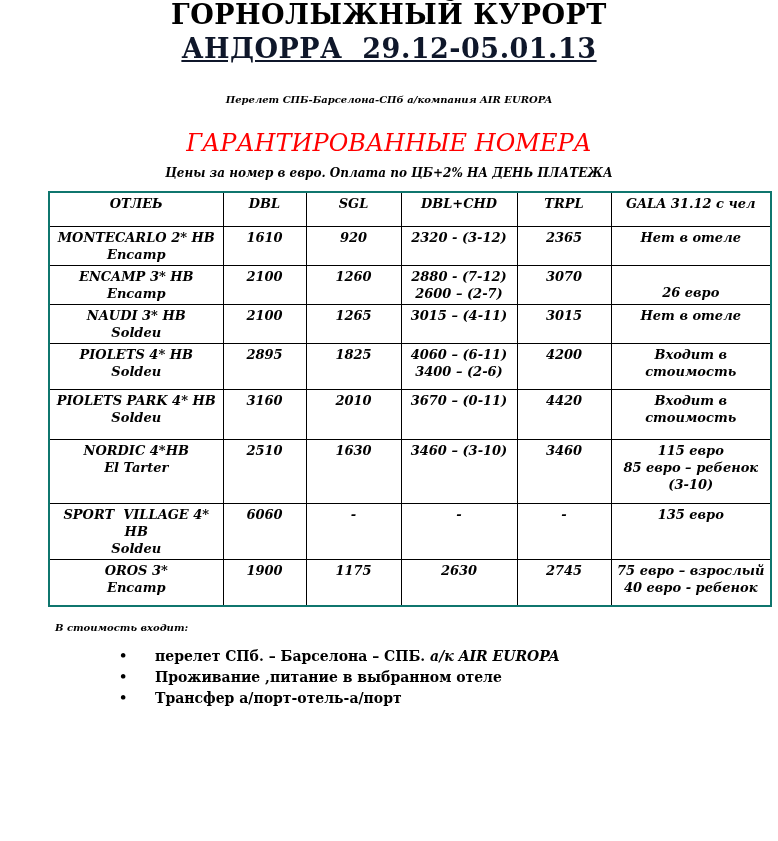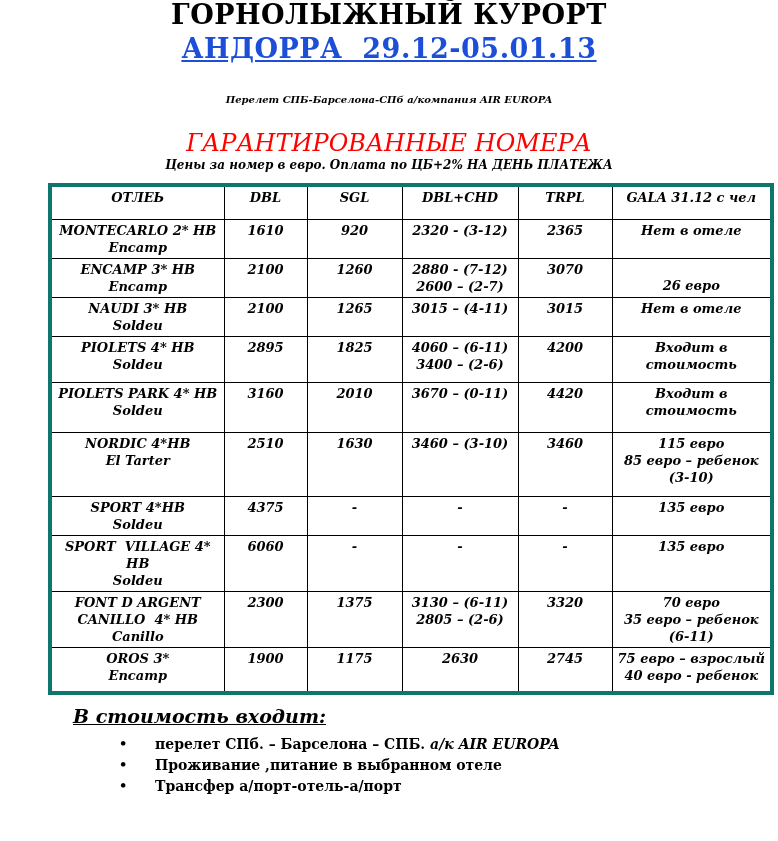--- a/index.html
+++ b/index.html
@@ -6,24 +6,24 @@
   body{width:778px;height:841px;overflow:hidden;
        font-family:"DejaVu Serif","Liberation Serif",serif;color:#000;}
   .page{position:relative;width:778px;height:841px;}
 
   
   .title1{margin-top:0;text-align:center;font-weight:bold;font-size:27px;line-height:30px;letter-spacing:0.5px;white-space:pre-wrap;}
   .title2{margin-top:4px;text-align:center;font-weight:bold;font-size:27px;line-height:30px;
           color:#3354d6;text-decoration:underline;white-space:pre-wrap;letter-spacing:0.5px;}
   .flight{margin-top:27px;text-align:center;font-weight:bold;font-style:italic;font-size:10px;line-height:18px;white-space:pre-wrap;}
   .guaranteed{margin-top:5px;text-align:center;font-style:italic;font-size:24px;line-height:26px;color:#ff0000;white-space:pre-wrap;}
-  .price-note{margin-top:2px;text-align:center;font-weight:bold;font-style:italic;font-size:12px;line-height:14px;white-space:pre-wrap;}
+  .price-note{margin-top:10px;text-align:center;font-weight:bold;font-style:italic;font-size:12px;line-height:14px;white-space:pre-wrap;}
 
   
-  table.prices{border-collapse:collapse;table-layout:fixed;width:722px;margin:11px 0 0 48px;border:4px solid #0f766e;}
+  table.prices{border-collapse:collapse;table-layout:fixed;width:722px;margin:11px 0 0 48px;border:2px solid #0f766e;}
   table.prices th,table.prices td{border:1.5px solid #000;font-weight:bold;font-style:italic;
       font-size:13px;line-height:17px;text-align:center;vertical-align:top;
       padding:2px 3px;white-space:pre-wrap;word-wrap:break-word;}
   table.prices col.c-hotel{width:174px;}
   table.prices col.c-dbl{width:83px;}
   table.prices col.c-sgl{width:95px;}
   table.prices col.c-dblchd{width:116px;}
   table.prices col.c-trpl{width:94px;}
   table.prices col.c-gala{width:160px;}
   thead tr{height:34px;}
@@ -35,35 +35,35 @@
   tbody tr:nth-child(6){height:64px;padding-left:20px;}
   tbody tr:nth-child(7){height:32px;}
   tbody tr:nth-child(8){height:47px;}
   tbody tr:nth-child(9){height:50px;}
   tbody tr:nth-child(10){height:46px;}
   tbody tr:nth-child(11){height:66px;}
   
   tbody tr:nth-child(2) td:nth-child(6){vertical-align:bottom;padding-bottom:3px;}
 
   
-  .inc-heading{margin:13px 0 0 73px;font-weight:bold;font-style:italic;font-size:19px;line-height:16px;
-               text-decoration:underline;white-space:pre-wrap;}
+  .inc-heading{margin:13px 0 0 55px;font-weight:bold;font-style:italic;font-size:10px;line-height:16px;
+               white-space:pre-wrap;}
   ul.blist{list-style:none;margin:0;padding:0;font-weight:bold;font-size:14px;line-height:16px;}
   ul.blist.first{margin-top:12px;}
   ul.blist li{position:relative;margin:0 0 5px 155px;white-space:pre-wrap;}
   ul.blist .blt{position:absolute;left:-36px;top:0;font-size:13px;}
   ul.blist em{font-style:italic;}
 </style>
 </head>
 <body>
 
 <div class="page">
 
   <div class="title1">ГОРНОЛЫЖНЫЙ КУРОРТ</div>
-  <div class="title2" style="color: #1d4ed8;">АНДОРРА  29.12-05.01.13</div>
+  <div class="title2" style="color: #0f172a;">АНДОРРА  29.12-05.01.13</div>
   <div class="flight">Перелет СПБ-Барселона-СПб а/компания AIR EUROPA</div>
   <div class="guaranteed" style="color: rgb(255, 0, 0); margin-top: 21px;">ГАРАНТИРОВАННЫЕ НОМЕРА</div>
   <div class="price-note">Цены за номер в евро. Оплата по ЦБ+2% НА ДЕНЬ ПЛАТЕЖА</div>
 
   <table class="prices">
     <colgroup>
       <col class="c-hotel">
         <col class="c-dbl">
         <col class="c-sgl">
       <col class="c-dblchd">
@@ -134,49 +134,28 @@
           <td>NORDIC 4*HB
 El Tarter</td>
           <td>2510</td>
           <td>1630</td>
           <td>3460 – (3-10)</td>
           <td>3460</td>
           <td>115 евро
 85 евро – ребенок (3-10)</td>
         </tr>
         <tr>
-          <td>SPORT 4*HB
-Soldeu</td>
-          <td>4375</td>
-          <td>-</td>
-          <td>-</td>
-          <td>-</td>
-          <td>135 евро</td>
-        </tr>
-        <tr>
           <td>SPORT  VILLAGE 4*
 HB
 Soldeu</td>
           <td>6060</td>
           <td>-</td>
           <td>-</td>
           <td>-</td>
           <td>135 евро</td>
-        </tr>
-        <tr>
-          <td>FONT D ARGENT
-CANILLO  4* HB
-Canillo</td>
-          <td>2300</td>
-          <td>1375</td>
-          <td>3130 – (6-11)
-2805 – (2-6)</td>
-          <td>3320</td>
-          <td>70 евро
-35 евро – ребенок (6-11)</td>
         </tr>
         <tr>
           <td>OROS 3*
 Encamp</td>
           <td>1900</td>
           <td>1175</td>
           <td>2630</td>
           <td>2745</td>
           <td>75 евро – взрослый
 40 евро - ребенок</td>

